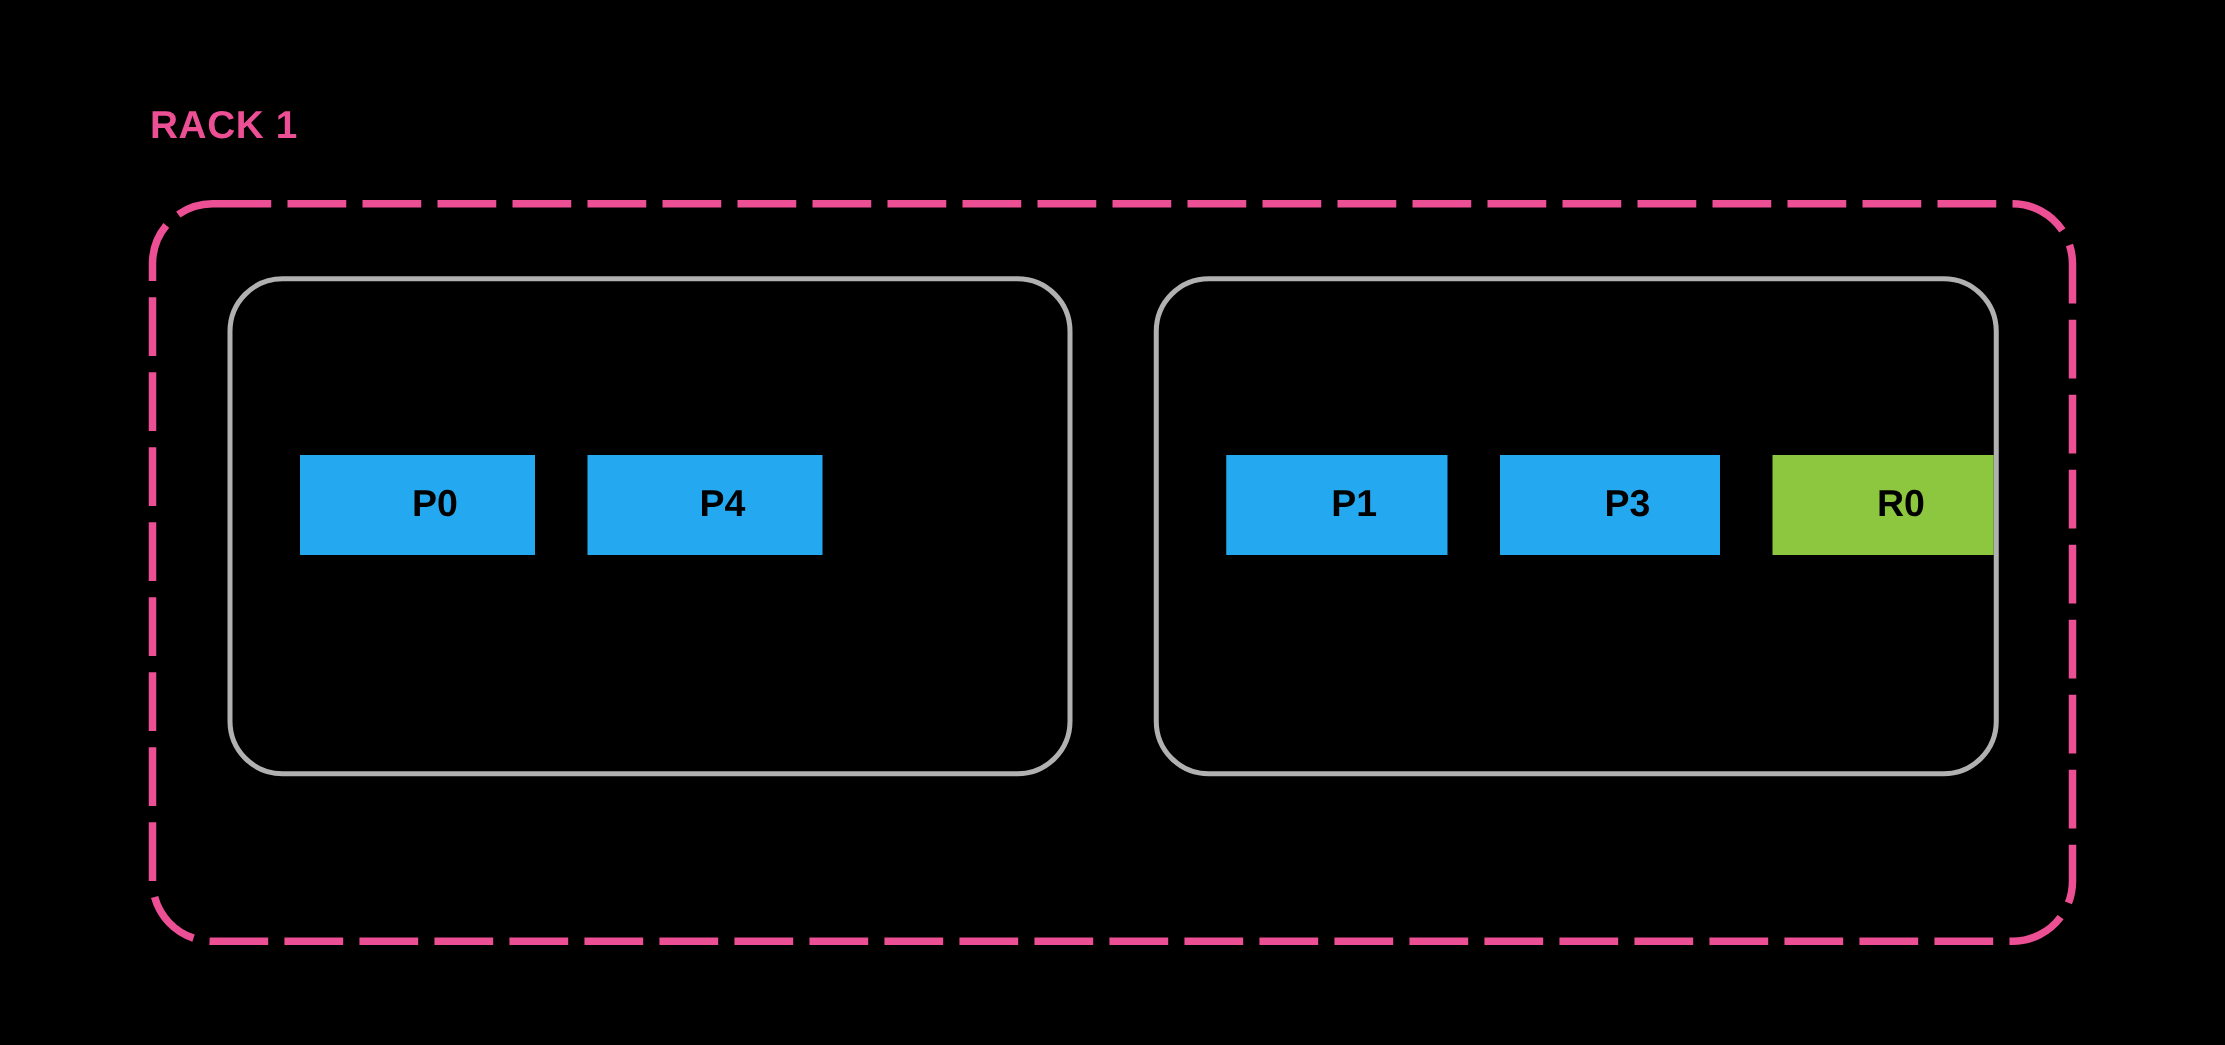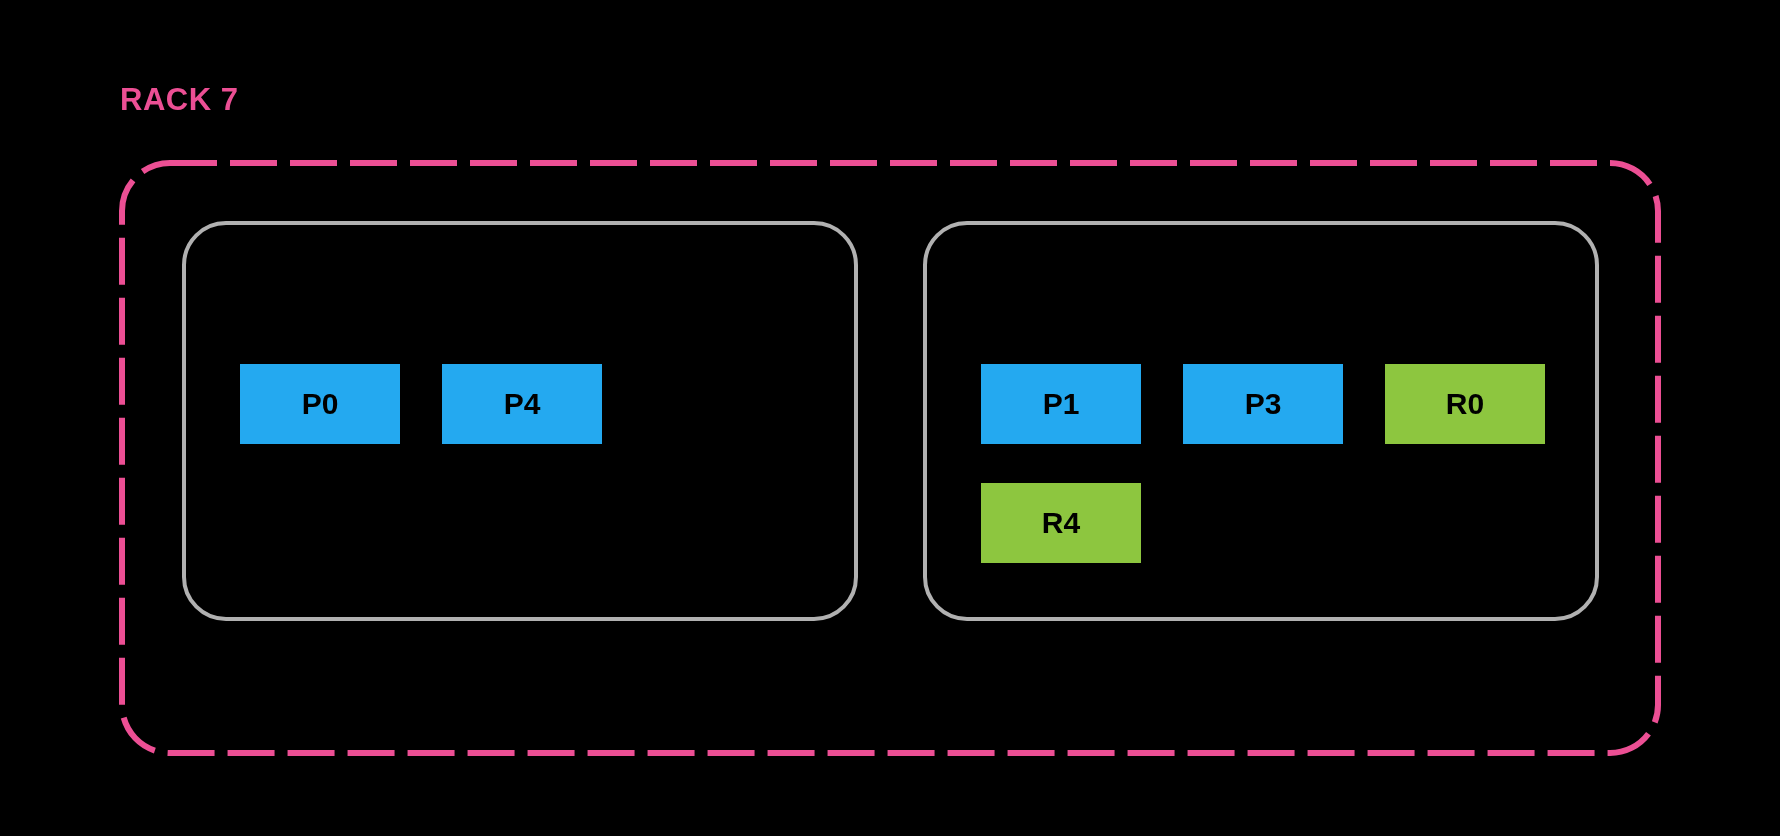--- a/index.html
+++ b/index.html
@@ -64,46 +64,46 @@
   }
   .chip {
     width: 160px;
     height: 80px;
     display: flex;
     align-items: center;
     justify-content: center;
     font-size: 30px;
     font-weight: 700;
     color: var(--chip-text, #000);
+    padding-left: 28px;
   }
   .chip.primary { background: var(--primary-fill, #24A9F0); }
   .chip.replica { background: var(--replica-fill, #8DC63F); }
 </style>
 </head>
 <body>
 
 <div class="stage">
 
-  <div class="rack-title">RACK 7</div>
+  <div class="rack-title">RACK 1</div>
 
   <svg class="rack-border" viewBox="0 0 1780 836" aria-hidden="true">
     <rect x="122" y="163" width="1536" height="590" rx="48" ry="48"></rect>
   </svg>
 
   <div class="node left">
     <div class="row">
       <div class="chip primary">P0</div>
       <div class="chip primary">P4</div>
     </div>
   </div>
 
   <div class="node right">
     <div class="row">
       <div class="chip primary">P1</div>
       <div class="chip primary">P3</div>
       <div class="chip replica">R0</div>
     </div>
     <div class="row">
-      <div class="chip replica">R4</div>
     </div>
   </div>
 
 </div>
 
 </body></html>

